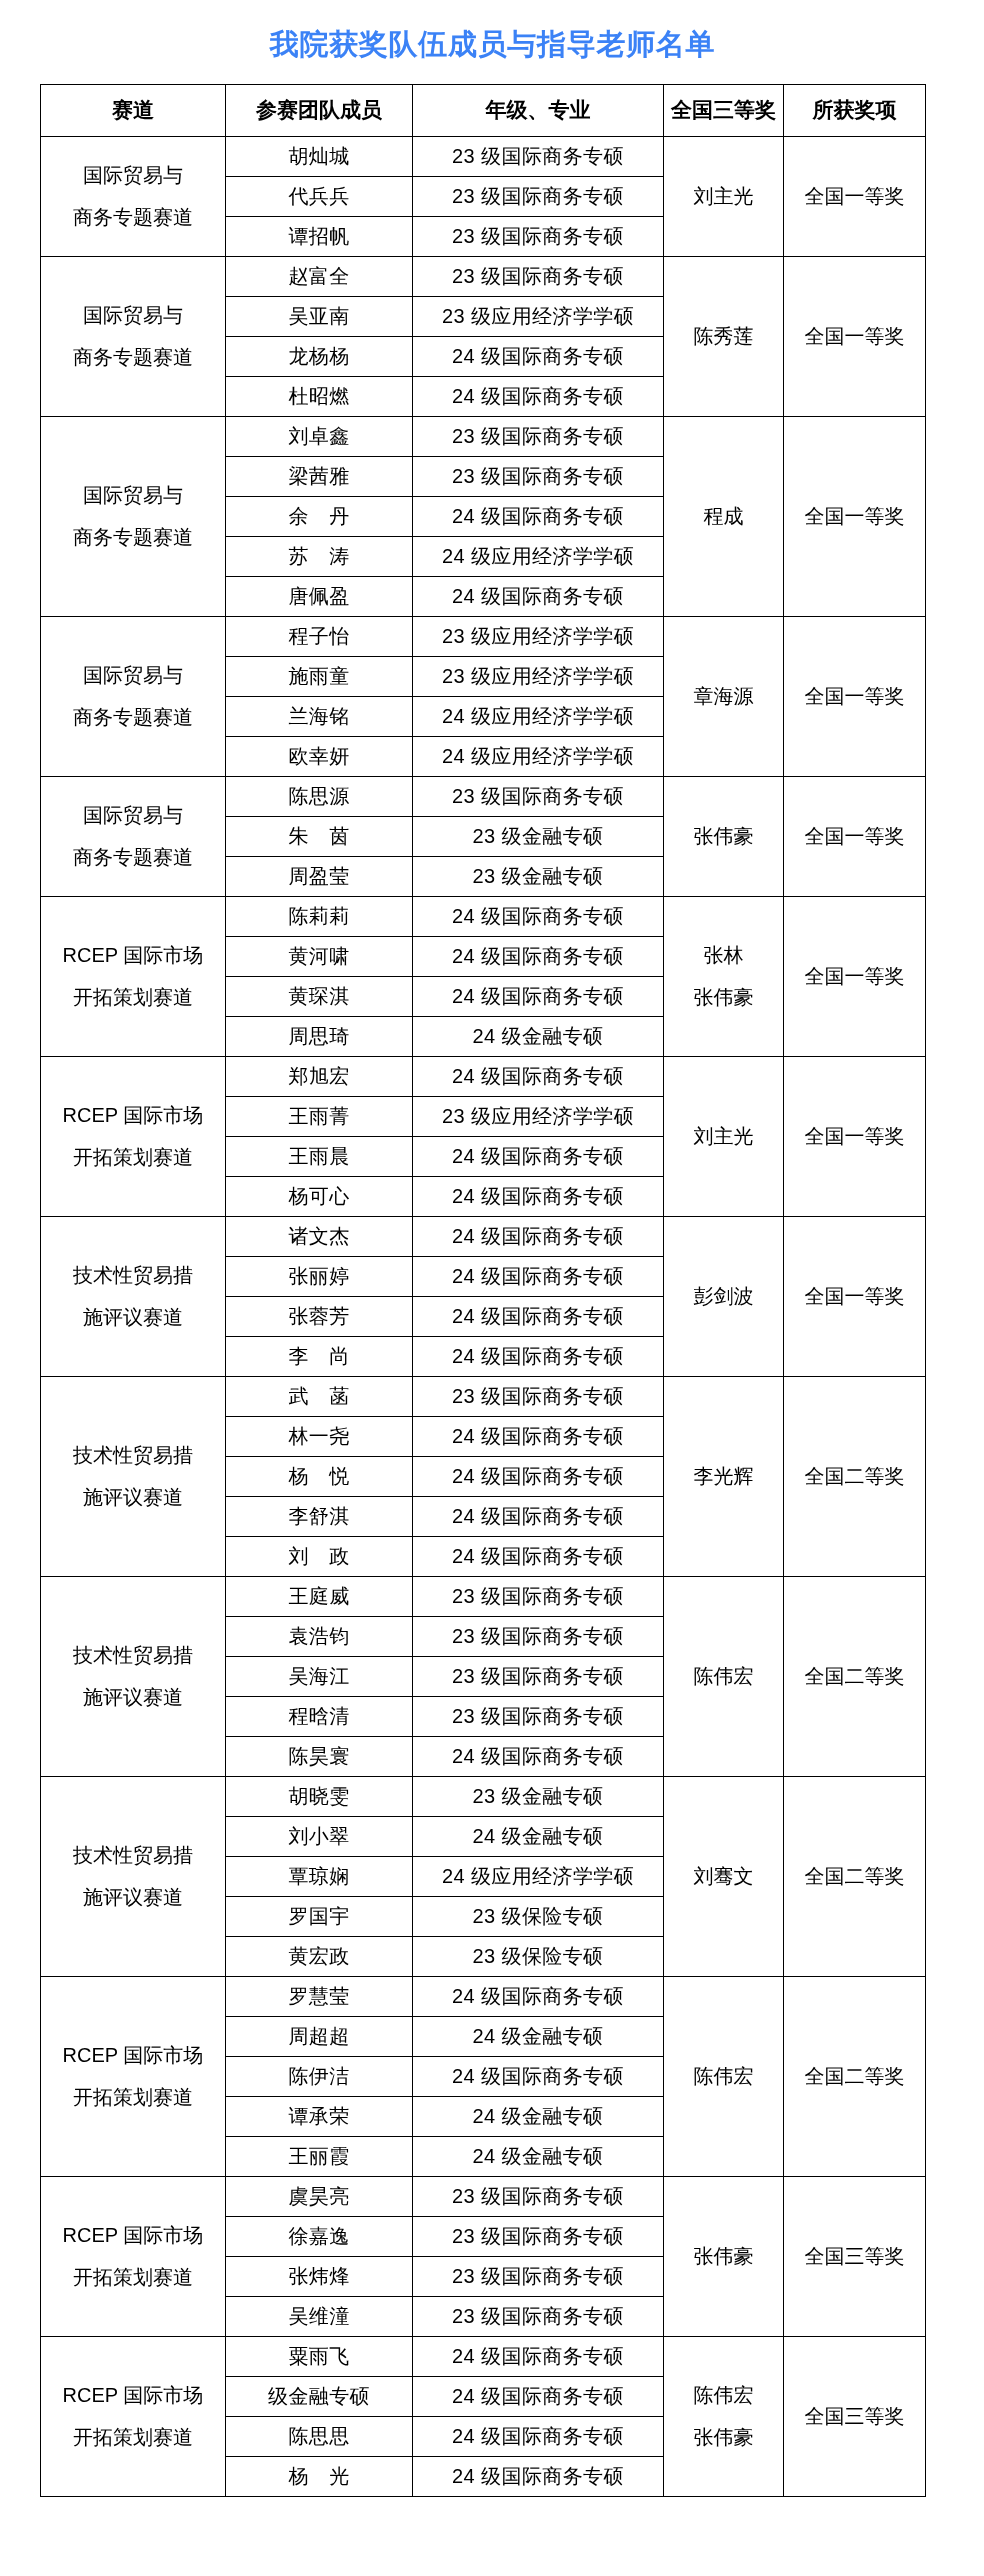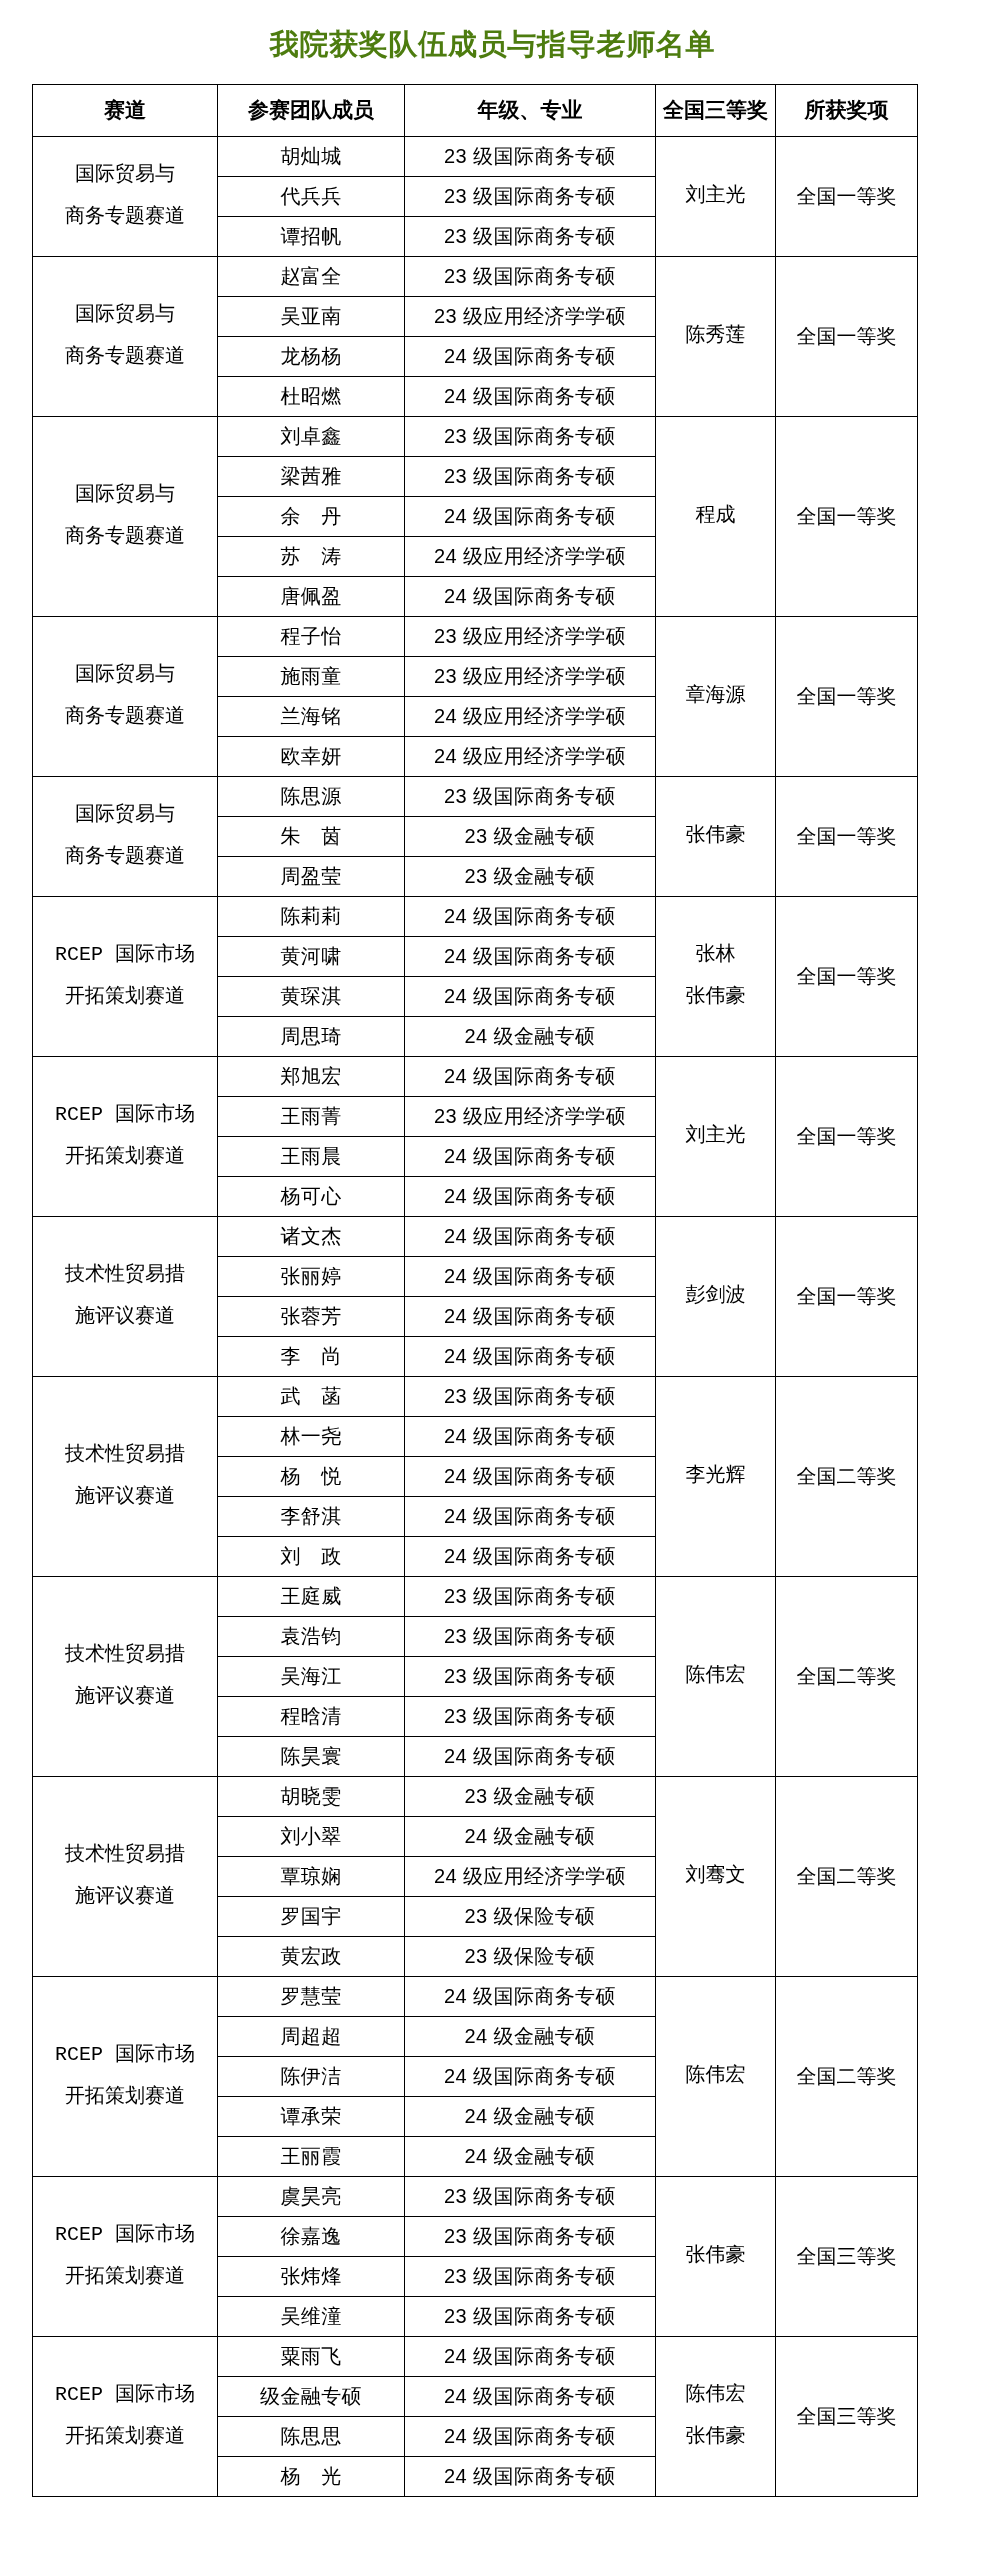--- a/index.html
+++ b/index.html
@@ -7,21 +7,21 @@
   .page-title{
     margin:24.6px 0 19px 0;
     text-align:center;
     font-size:29px;
     font-weight:bold;
     letter-spacing:0.7px;
   }
   table.awards{
     border-collapse:collapse;
     table-layout:fixed;
-    margin-left:32px;
+    margin-left:40px;
     width:884px;
     border:1.4px solid #000;
   }
   col.c-track{width:185px;}
   col.c-name{width:187px;}
   col.c-grade{width:251px;}
   col.c-advisor{width:120px;}
   col.c-award{width:142px;}
   th,td{
     border:0.7px solid #000;
@@ -35,28 +35,27 @@
   thead th{
     font-weight:bold;
     font-size:21px;
     border-bottom:1.4px solid #000;
   }
   tbody tr{height:40px;}
   tr.group-start td{border-top:1.4px solid #000;}
   .track-cell .cell-line,
   .advisor-cell .cell-line{
     line-height:2.1;
-    font-family:Liberation Mono, monospace;
   }
   .name-cell,.grade-cell{letter-spacing:0.4px;}
 </style>
 </head>
 <body>
 
-<h1 class="page-title" style="color: #4d7c0f;">我院获奖队伍成员与指导老师名单</h1>
+<h1 class="page-title" style="color: #3b82f6;">我院获奖队伍成员与指导老师名单</h1>
 
 <table class="awards">
   <colgroup>
     <col class="c-track">
       <col class="c-name">
       <col class="c-grade">
       <col class="c-advisor">
       <col class="c-award">
   </colgroup>
   <thead>

